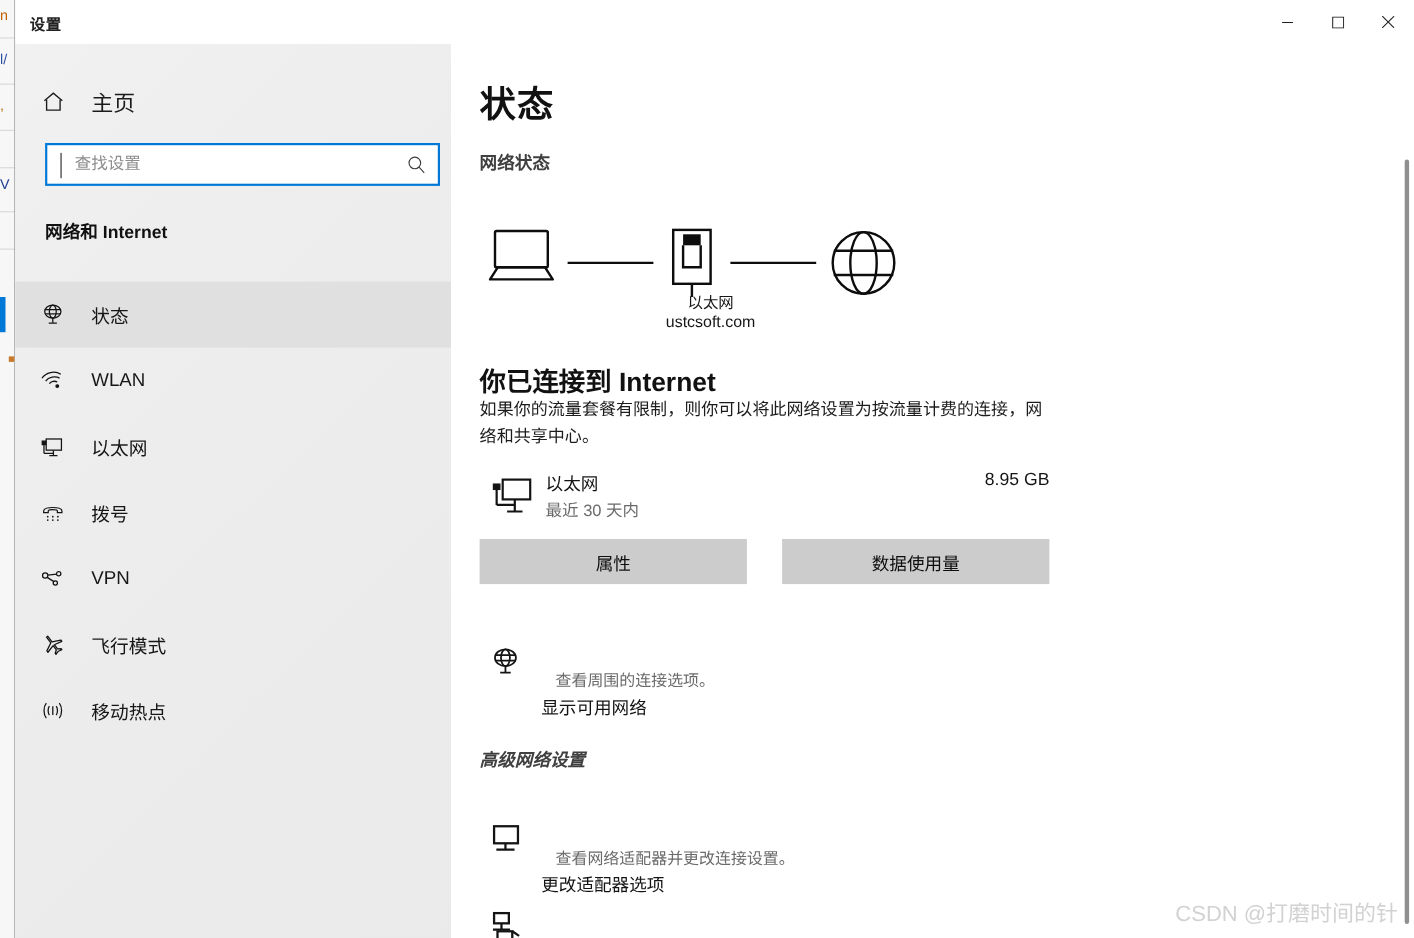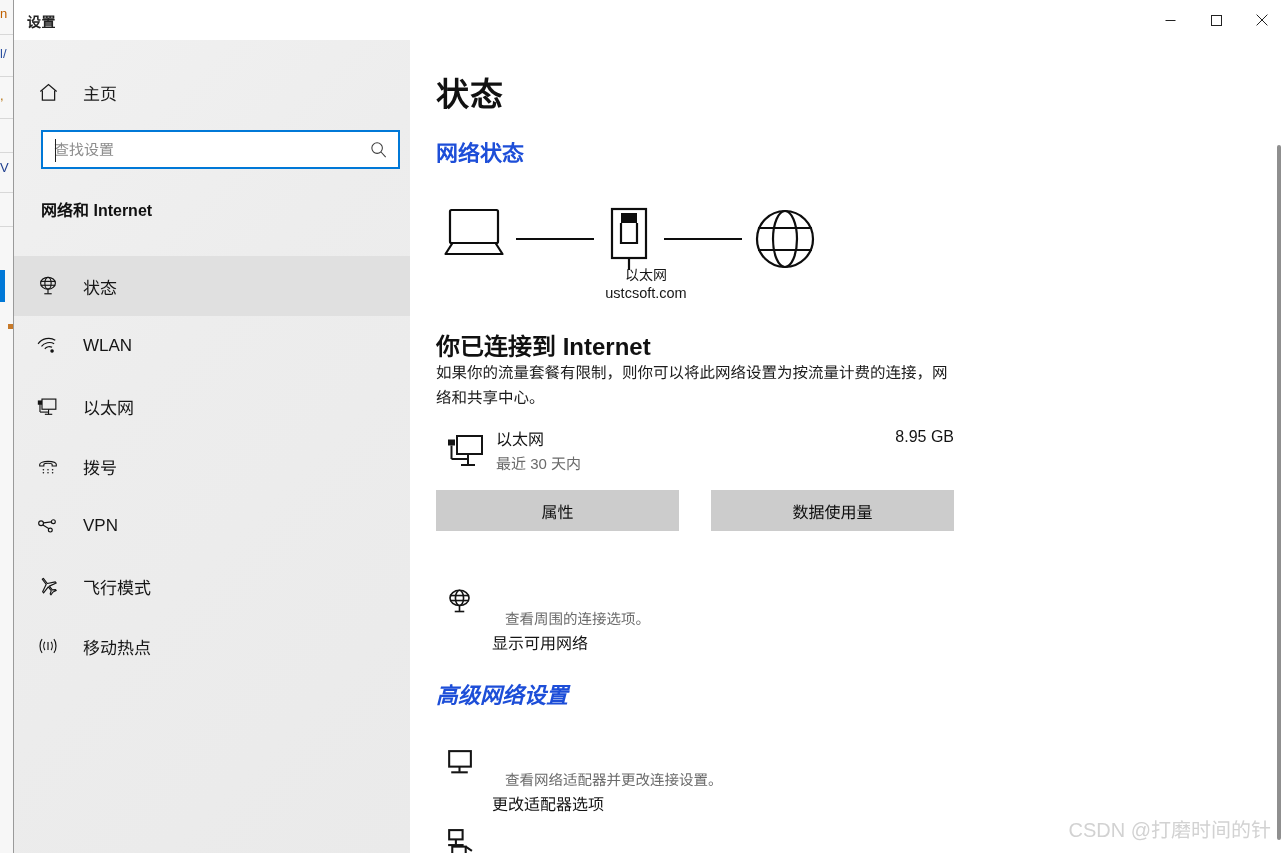--- a/index.html
+++ b/index.html
@@ -111,21 +111,21 @@
     cursor: default;
   }
   .home-icon {
     width: 50px;
     display: flex;
     align-items: center;
     justify-content: center;
     margin-left: 9px;
   }
   .home-label {
-    font-size: 17px;
+    font-size: 20px;
     color: #1b1b1b;
     margin-left: 10px;
   }
 
   
   .search-wrap {
     position: absolute;
     left: 27px; top: 130px;
     width: 359px;
     height: 39px;
@@ -142,21 +142,21 @@
     background: #222;
   }
   .search-input {
     flex: 1;
     border: none;
     outline: none;
     background: transparent;
     font-family: "Liberation Sans", "DejaVu Sans", sans-serif;
     font-size: 15px;
     color: #202020;
-    padding-left: 11px;
+    padding-left: 25px;
     height: 100%;
   }
   .search-input::placeholder { color: #8d8d8d; opacity: 1; }
   .search-icon-btn {
     width: 40px;
     height: 100%;
     display: flex;
     align-items: center;
     justify-content: center;
     background: transparent;
@@ -230,22 +230,22 @@
 
   .page-title {
     position: absolute;
     left: 26px; top: 28px;
     font-size: 33px;
     color: #111111;
     letter-spacing: 1px;
   }
 
   .section-title {
-    font-size: 22px;
-    color: #1d4ed8;
+    font-size: 16px;
+    color: #404040;
   }
   .section-title.net-status {
     position: absolute;
     left: 26px; top: 95px;
   }
   .section-title.advanced {
     position: absolute;
     left: 26px; top: 637px; font-style: italic;
   }
 

